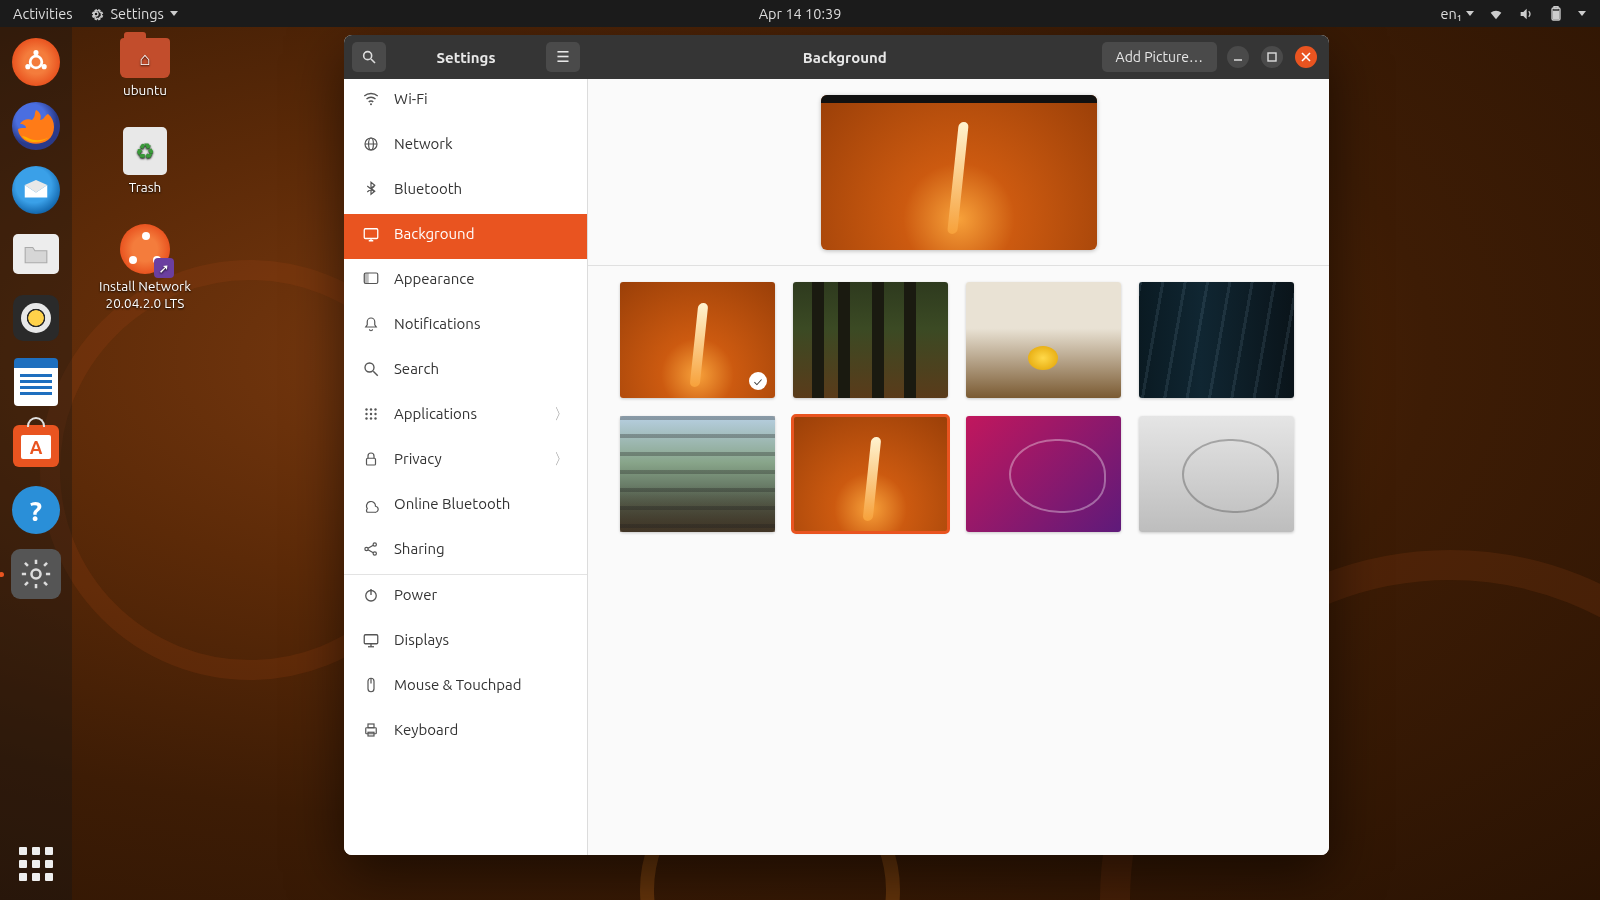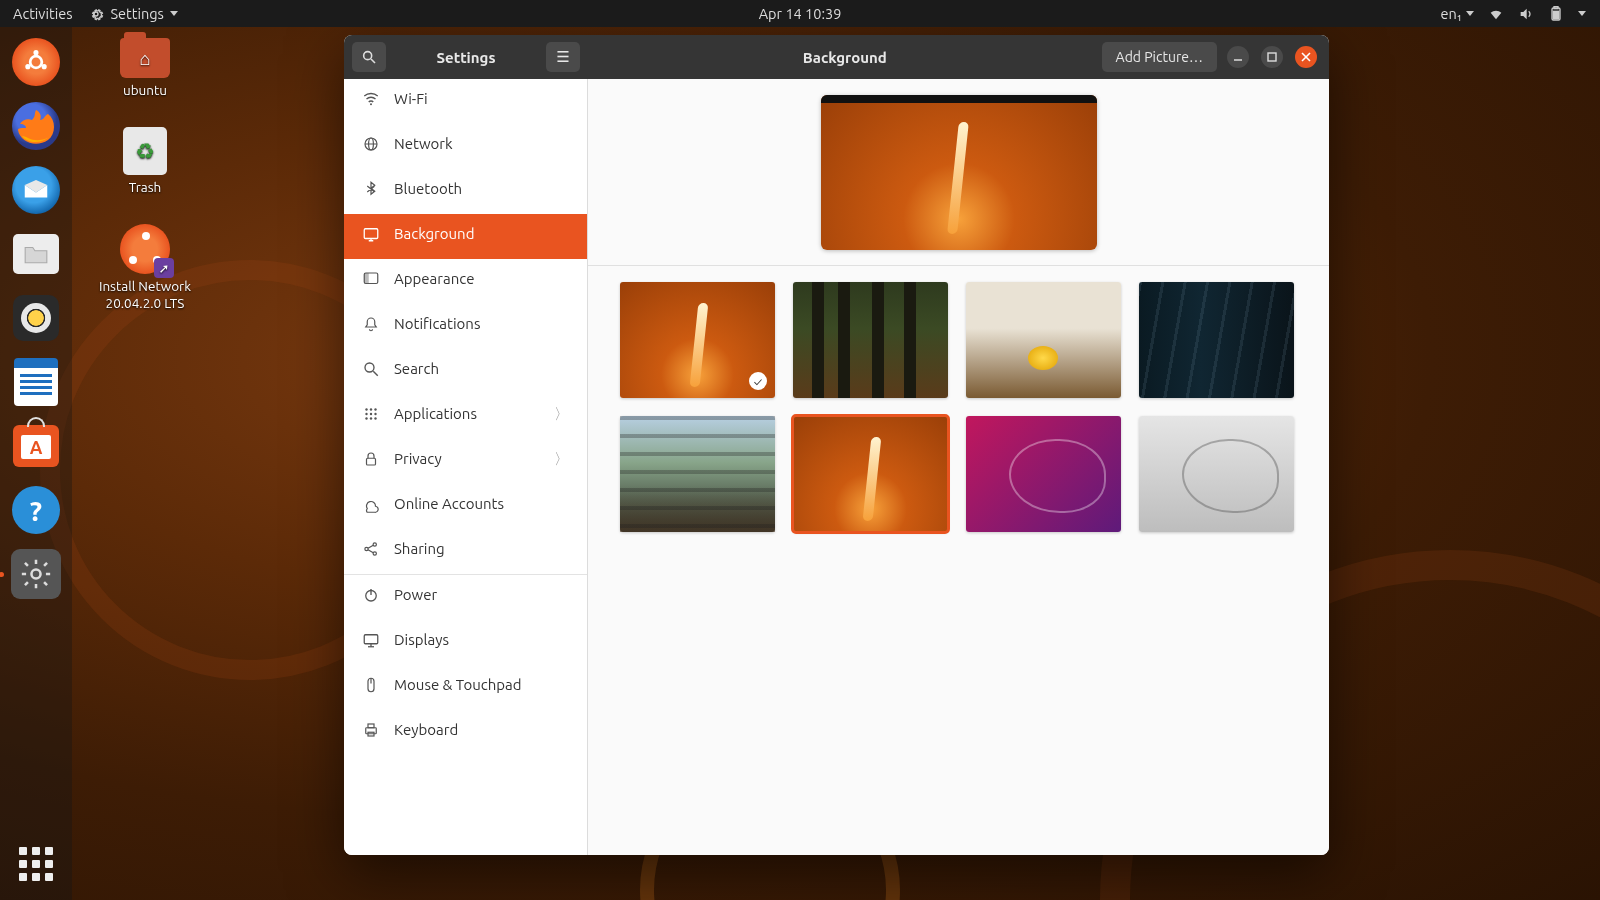--- a/index.html
+++ b/index.html
@@ -364,21 +364,21 @@
           </span>
           <span>Privacy</span>
           <span class="chev">〉</span>
         </div>
         <div class="sb-item">
           <span class="ic">
             <svg width="18" height="18" viewBox="0 0 24 24">
               <path d="M7 18a6 6 0 1 1 11-3 4 4 0 0 1-1 8H7a4 4 0 0 1 0-5z" fill="none" stroke="currentColor" stroke-width="1.6"></path>
             </svg>
           </span>
-          <span>Online Accounts</span>
+          <span>Online Bluetooth</span>
         </div>
         <div class="sb-item">
           <span class="ic">
             <svg width="18" height="18" viewBox="0 0 24 24">
               <circle cx="6" cy="12" r="2.2" fill="none" stroke="currentColor" stroke-width="1.6"></circle>
               <circle cx="17" cy="6" r="2.2" fill="none" stroke="currentColor" stroke-width="1.6"></circle>
               <circle cx="17" cy="18" r="2.2" fill="none" stroke="currentColor" stroke-width="1.6"></circle>
               <line x1="8" y1="11" x2="15" y2="7" stroke="currentColor" stroke-width="1.6"></line>
               <line x1="8" y1="13" x2="15" y2="17" stroke="currentColor" stroke-width="1.6"></line>
             </svg>

